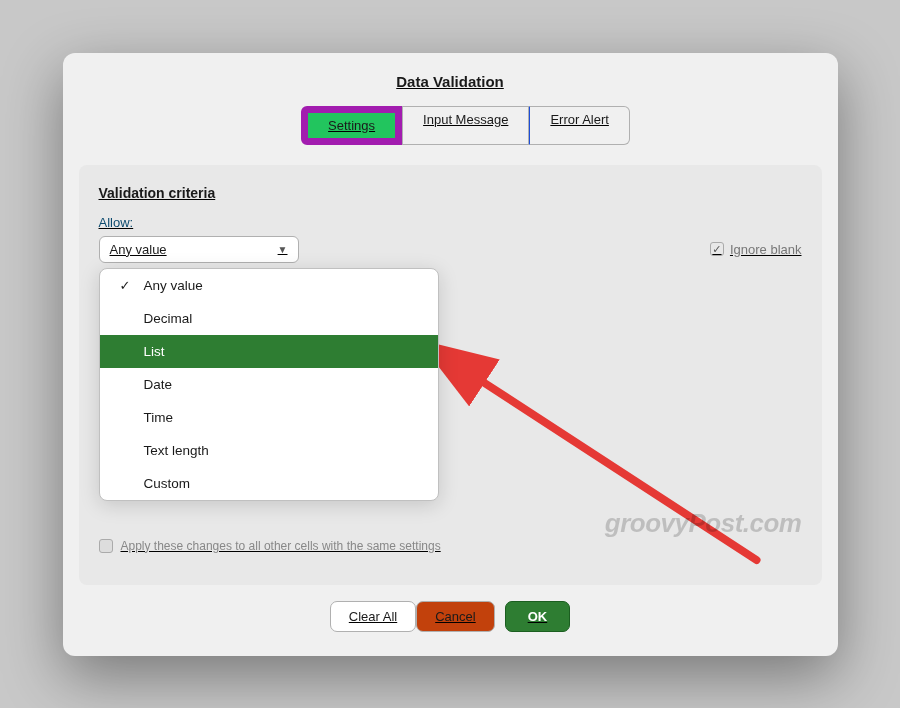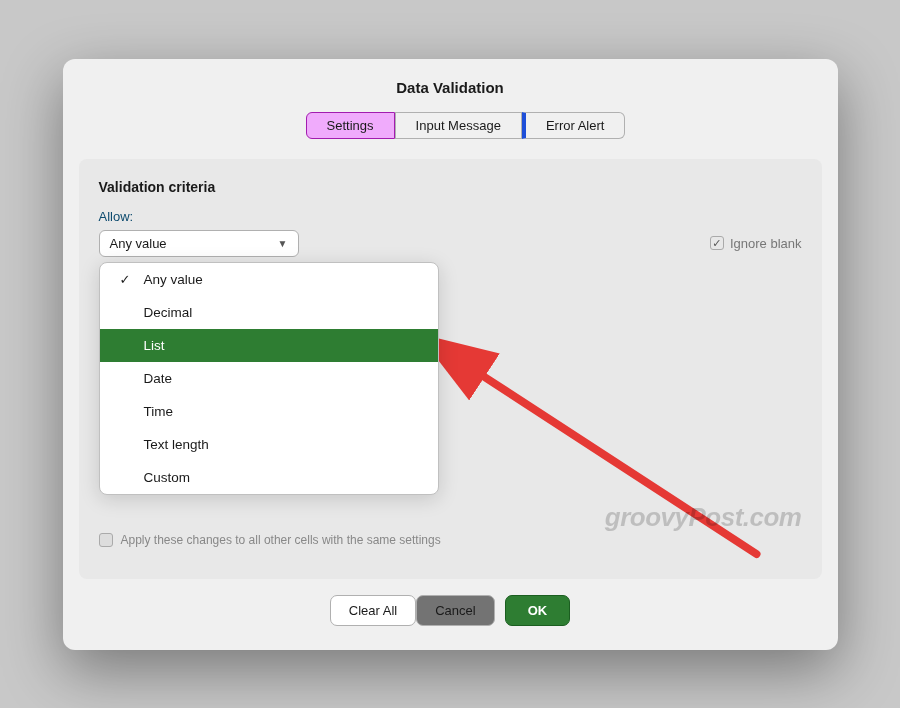--- a/index.html
+++ b/index.html
@@ -14,20 +14,21 @@
       font-family: -apple-system, BlinkMacSystemFont, "Helvetica Neue", Arial, sans-serif;
     }
 
     .dialog {
       background: #f0f0f0;
       border-radius: 12px;
       box-shadow: 0 20px 60px rgba(0,0,0,0.4);
       width: 775px;
       padding: 20px 0 20px 0;
       position: relative;
+      text-decoration: underline;
     }
 
     .dialog-title {
       text-align: center;
       font-size: 15px;
       font-weight: 600;
       color: #1a1a1a;
       margin-bottom: 16px;
       padding: 0 20px;
     }
@@ -48,26 +49,26 @@
       cursor: pointer;
     }
 
     .tab:first-child {
       border-radius: 6px 0 0 6px;
       border-right: none;
     }
 
     .tab:last-child {
       border-radius: 0 6px 6px 0;
-      border-left: 4px solid #1d4ed8;
+      border-left: 1px solid #1d4ed8;
     }
 
     .tab.active {
-      background: #f0abfc;
-      border: 1px solid #a21caf;
+      background: #22c55e;
+      border: 7px solid #a21caf;
       z-index: 1;
       margin-left: 31px;
     }
 
     .tab:nth-child(2) {
       border-left: 1px solid #b0b0b0;
     }
 
     .content-area {
       background: #e8e8e8;
@@ -223,21 +224,21 @@
     }
 
     .footer-right {
       display: flex;
       gap: 10px;
     }
 
     .btn-cancel {
       padding: 7px 18px;
       font-size: 13px;
-      background: #737373;
+      background: #c2410c;
       border: 1.5px solid #b0b0b0;
       border-radius: 7px;
       cursor: pointer;
       color: #1a1a1a;
     }
 
     .btn-ok {
       padding: 7px 22px;
       font-size: 13px;
       background: #2e7d32;

